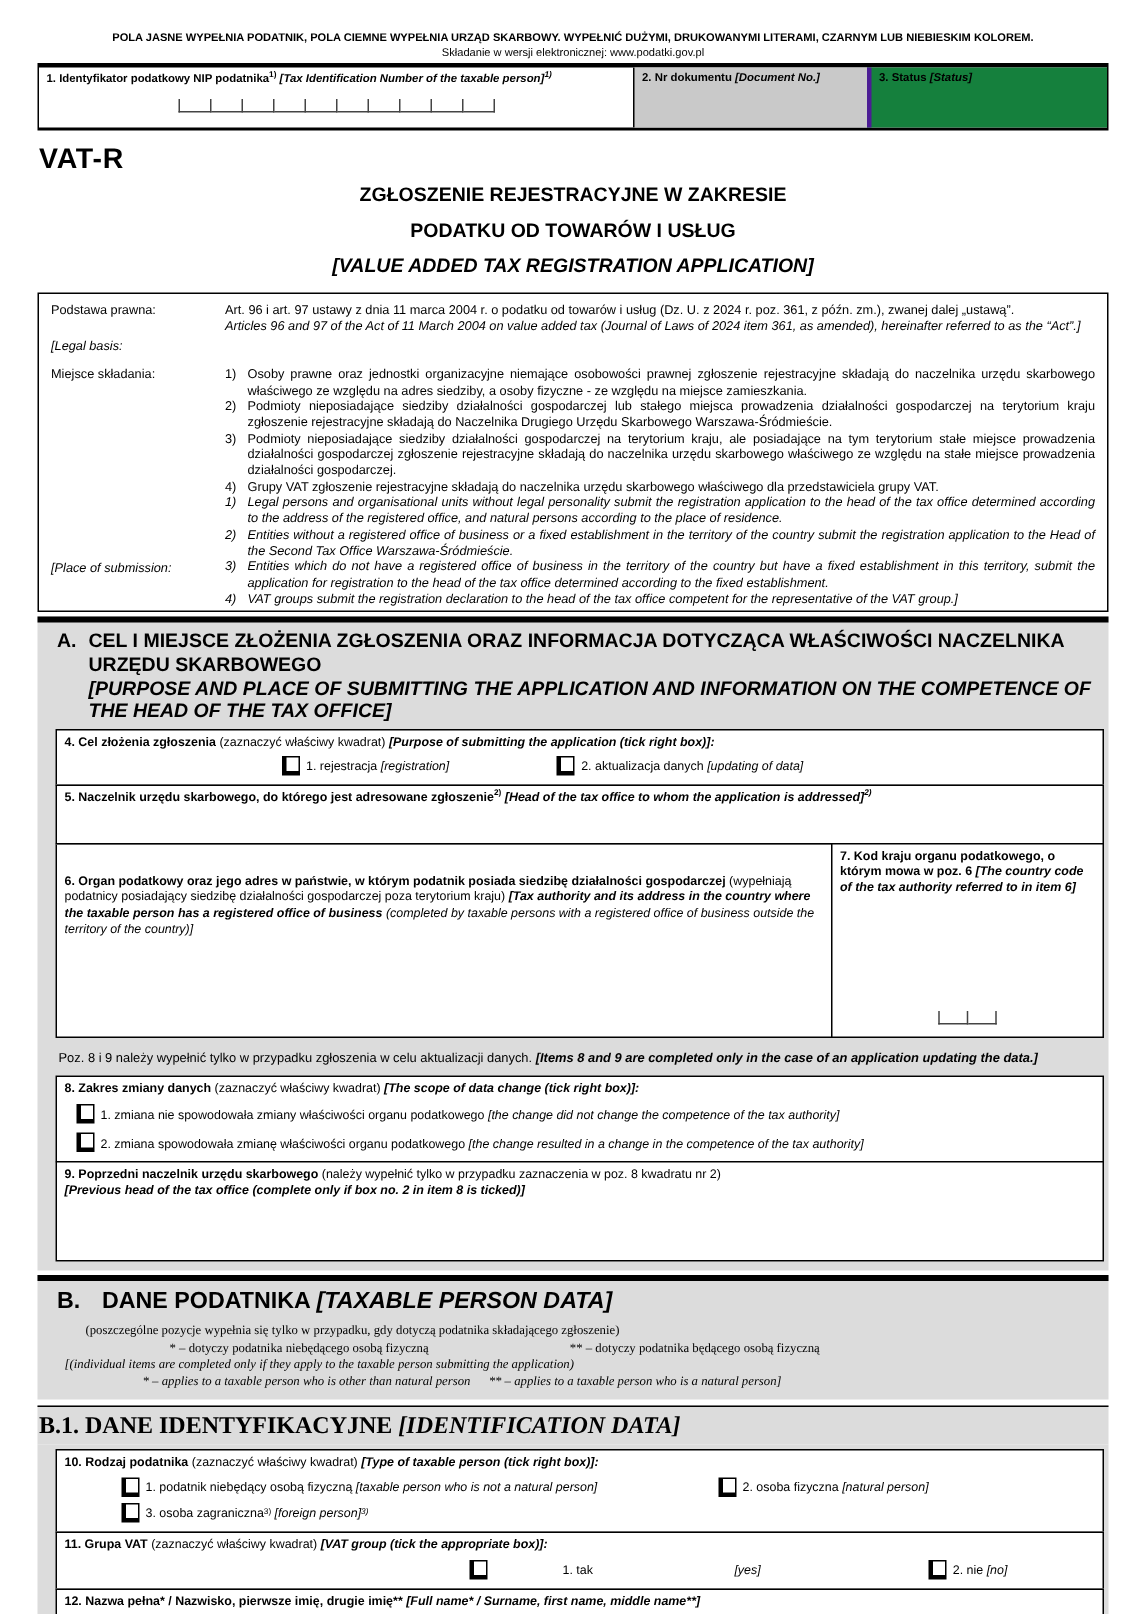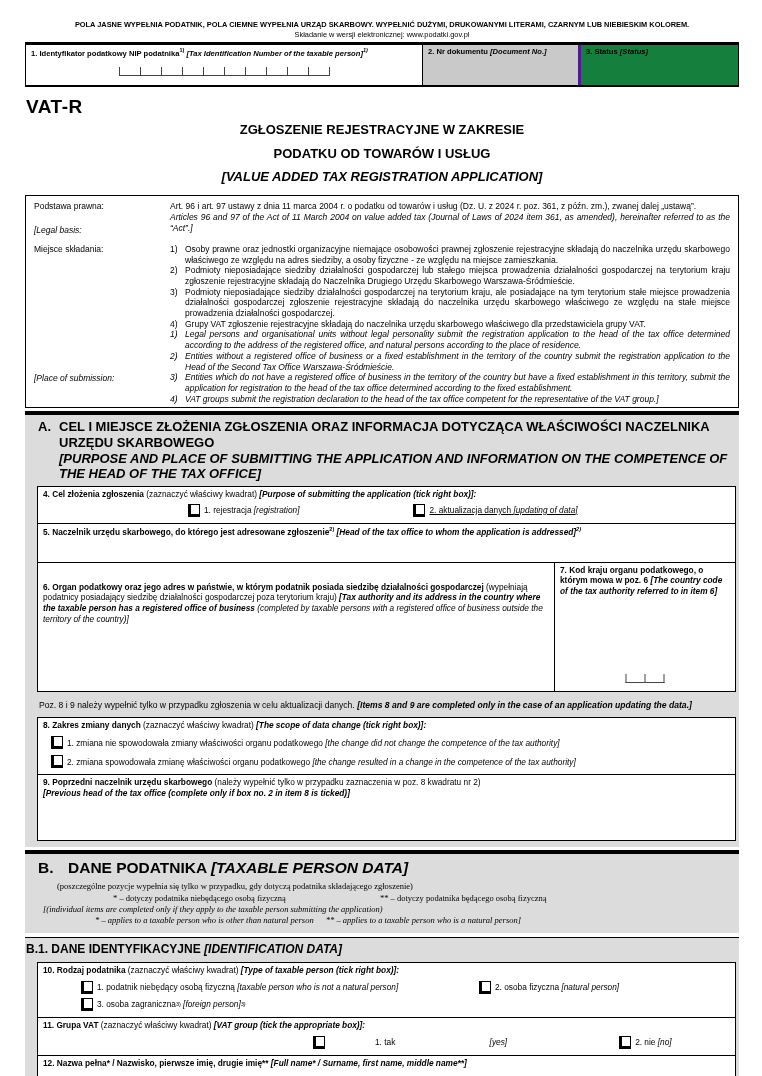--- a/index.html
+++ b/index.html
@@ -21,38 +21,38 @@
   .comb{display:flex;width:fit-content;margin:9px auto 0 auto;}
   .comb .cc{width:20px;height:8px;border-bottom:1px solid #444;border-right:1px solid #444;}
   .comb .cc:first-child{border-left:1px solid #444;}
   .comb2{position:absolute;bottom:8px;left:50%;transform:translateX(-50%);margin:0;}
   .comb2 .cc{width:18px;}
   
   .vatr{font-size:19px;font-weight:bold;margin:9px 0 0 1px;letter-spacing:.5px;}
   .title{text-align:center;font-weight:bold;font-size:13px;line-height:1.8;margin-top:0;}
   
   .legalbox{border:1px solid #000;margin-top:7px;font-size:8.5px;line-height:1.26;}
-  .lrow{display:flex;padding:4px 0 3px 0;gap:20px;}
+  .lrow{display:flex;padding:4px 0 3px 0;}
   .lcol{width:110px;flex:none;padding:1px 4px 0 8px;display:flex;flex-direction:column;}
   .ltext{flex:1;padding:1px 8px 0 2px;text-align:justify;}
   .li{display:flex;}
   .li .nn{width:15px;flex:none;}
   .li .tt{flex:1;text-align:justify;}
   .gap1{margin-top:13px;}
   .gap2{margin-top:118px;}
   
   .band{background:#dcdcdc;border-top:4px solid #000;margin-top:3px;padding:0 3px 6px 12px;}
   .sechead{display:flex;font-weight:bold;font-size:13px;line-height:1.2;padding:4px 4px 3px 1px;}
   .sechead .letter{width:21px;flex:none;}
   .sechead .bl{display:block;}
   .sechead .en{font-style:italic;}
   .bhead{font-size:15.5px;padding-top:5px;}
   .bhead .letter{width:30px;}
   .bsub{font-size:8.5px;line-height:1.35;font-family:Liberation Serif, serif;}
-  .b1row{border-top:1px solid #000;margin-top:4px;padding:4px 4px 3px 1px;font-size:12px;font-weight:bold;background:#dcdcdc;}
+  .b1row{border-top:1px solid #000;margin-top:4px;padding:4px 4px 3px 1px;font-size:16px;font-weight:bold;background:#dcdcdc;font-family:Liberation Serif, serif;}
   
   .fbox{background:#fff;border:1px solid #000;margin-top:-1px;padding:2px 5px 3px 5px;font-size:8.3px;line-height:1.3;position:relative;}
   .fbox.first{margin-top:1px;}
   .optrow{display:flex;align-items:center;margin:4px 0 3px 0;}
   .opt{display:flex;align-items:center;white-space:nowrap;}
   .cb{width:8px;height:9px;border:1px solid #000;border-left-width:3px;border-bottom-width:3px;background:#fff;margin-right:4px;flex:none;}
   .brow{display:flex;margin-top:-1px;}
   .b6{flex:1;background:#fff;border:1px solid #000;padding:19px 5px;min-height:90px;font-size:8.3px;line-height:1.3;}
   .b7{width:170px;flex:none;background:#fff;border:1px solid #000;margin-left:-1px;padding:2px 5px;position:relative;font-size:8.3px;line-height:1.3;}
   .graynote{padding:8px 4px 7px 2px;font-size:8.6px;line-height:1.3;}
@@ -167,21 +167,21 @@
       <div>
         <span class="b">4. Cel złożenia zgłoszenia</span>
         <span>(zaznaczyć właściwy kwadrat)</span>
         <span class="e">[Purpose of submitting the application (tick right box)]:</span>
       </div>
       <div class="optrow">
         <span class="opt" style="margin-left:145px;">
           <span class="cb"></span>
           <span>1. rejestracja</span>&nbsp;<span class="i">[registration]</span>
         </span>
-        <span class="opt" style="margin-left:114px;text-decoration:underline;">
+        <span class="opt" style="margin-left:72px;">
           <span class="cb"></span>
           <span>2. aktualizacja danych</span>&nbsp;<span class="i">[updating of data]</span>
         </span>
       </div>
     </div>
 
     <div class="fbox" style="min-height:33px;">
       <span class="b">5. Naczelnik urzędu skarbowego, do którego jest adresowane zgłoszenie</span><sup class="b">2)</sup>
       <span class="e">[Head of the tax office to whom the application is addressed]</span><sup class="e">2)</sup>
     </div>

